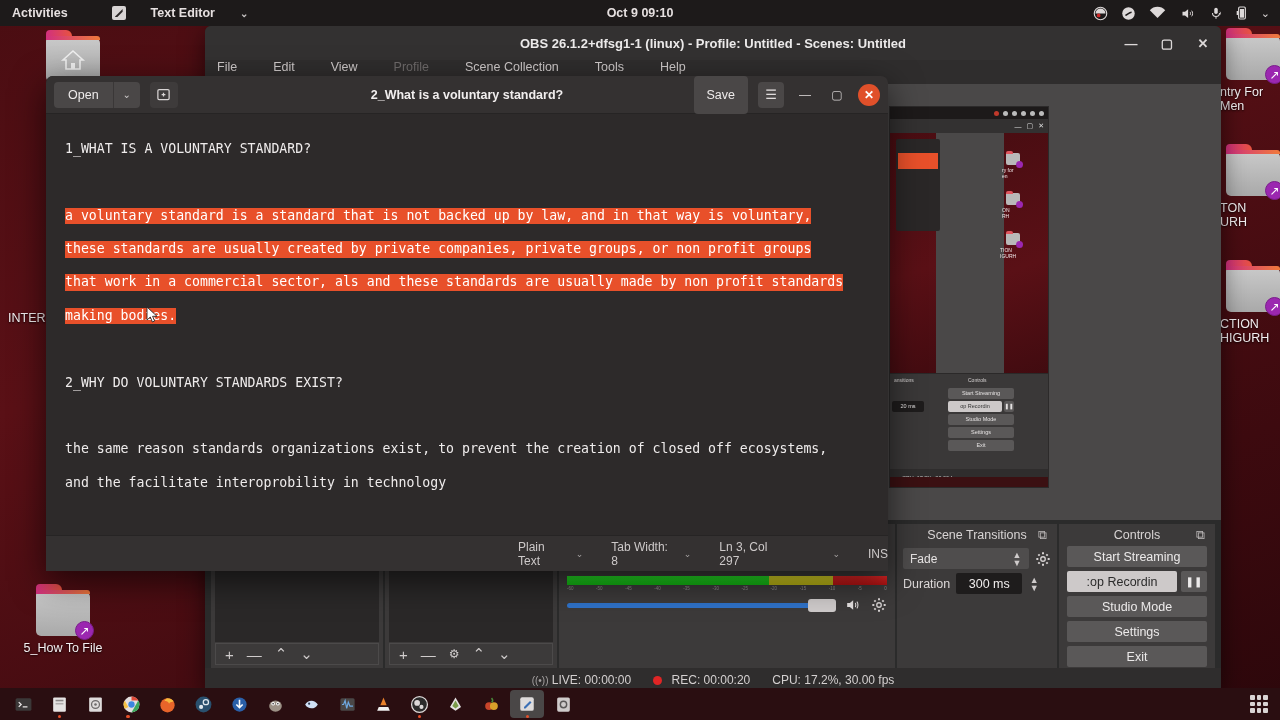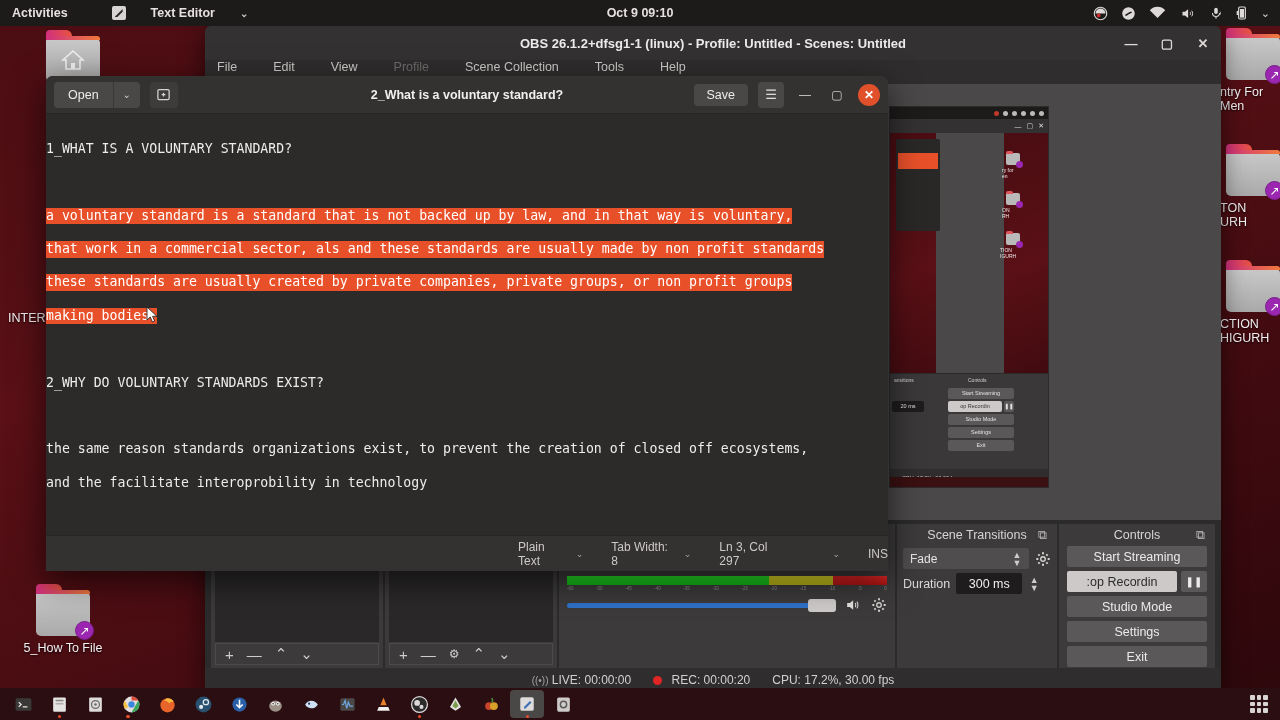--- a/index.html
+++ b/index.html
@@ -194,32 +194,32 @@
     display:flex; align-items:center; justify-content:center; border-radius:0 4px 4px 0;
   }
   .ge-new {
     height:26px; width:28px; margin-left:10px; background:#3e3b3b; border-radius:4px;
     display:flex; align-items:center; justify-content:center; color:#d8d4d4;
   }
   .ge-titles { position:absolute; left:0; right:0; text-align:center; pointer-events:none; }
   .ge-title { color:#f1eeee; font-size:12.5px; font-weight:700; }
   .ge-sub { color:#a7a2a2; font-size:10.5px; margin-top:1px; }
   .ge-actions { margin-left:auto; display:flex; align-items:center; gap:10px; }
-  .ge-save { height:22px; background:#4a4747; color:#eeebeb; font-size:12.5px; display:flex; align-items:center; padding:0 13px; border-radius:4px;}
+  .ge-save { height:38px; background:#4a4747; color:#eeebeb; font-size:12.5px; display:flex; align-items:center; padding:0 13px; border-radius:4px;}
   .ge-ham { height:26px; width:26px; background:#4a4747; color:#e0dcdc; display:flex; align-items:center; justify-content:center; border-radius:4px; font-size:13px;}
   .ge-win { width:22px; height:22px; display:flex; align-items:center; justify-content:center; color:#cfcbcb; font-size:12px;}
   .ge-close { width:22px; height:22px; border-radius:50%; background:#e0502a; color:#fff; display:flex; align-items:center; justify-content:center; font-size:12px; font-weight:700;}
   .ge-body {
     position:absolute; left:0; top:38px; right:0; bottom:36px; background:#2d2a2a;
     padding:10px 0 0 0; overflow:hidden;
   }
   .ge-text {
     font-family: "DejaVu Sans Mono", "Liberation Mono", monospace;
     font-size:13.2px; line-height:16.7px; color:#efecec; white-space:pre;
-    padding-left:0;
+    padding-left:19px;
   }
   .ge-line { padding-left:0; }
   .sel-block {
     background:#e8502a; color:#ffffff; display:inline-block;
   }
   .ge-statusbar {
     position:absolute; left:0; bottom:0; width:100%; height:36px; background:#343131;
     display:flex; align-items:center; color:#cdc9c9; font-size:12px; gap:28px;
     padding-left:472px; border-top:1px solid #262424;
   }
@@ -537,22 +537,22 @@
         <div class="ge-win">▢</div>
         <div class="ge-close">✕</div>
       </div>
     </div>
 
     <div class="ge-body">
       <div class="ge-text">
 <div class="ge-line">1_WHAT IS A VOLUNTARY STANDARD?</div>
 <div class="ge-line">&nbsp;</div>
 <div class="ge-line"><span class="sel-block">a voluntary standard is a standard that is not backed up by law, and in that way is voluntary,</span></div>
+<div class="ge-line"><span class="sel-block">these standards are usually created by private companies, private groups, or non profit groups</span></div>
 <div class="ge-line"><span class="sel-block">that work in a commercial sector, als and these standards are usually made by non profit standards</span></div>
-<div class="ge-line"><span class="sel-block">these standards are usually created by private companies, private groups, or non profit groups</span></div>
 <div class="ge-line"><span class="sel-block">making bodies.</span></div>
 <div class="ge-line">&nbsp;</div>
 <div class="ge-line">2_WHY DO VOLUNTARY STANDARDS EXIST?</div>
 <div class="ge-line">&nbsp;</div>
 <div class="ge-line">the same reason standards organizations exist, to prevent the creation of closed off ecosystems,</div>
 <div class="ge-line">and the facilitate interoprobility in technology</div>
 <div class="ge-line">&nbsp;</div>
 
 
 

